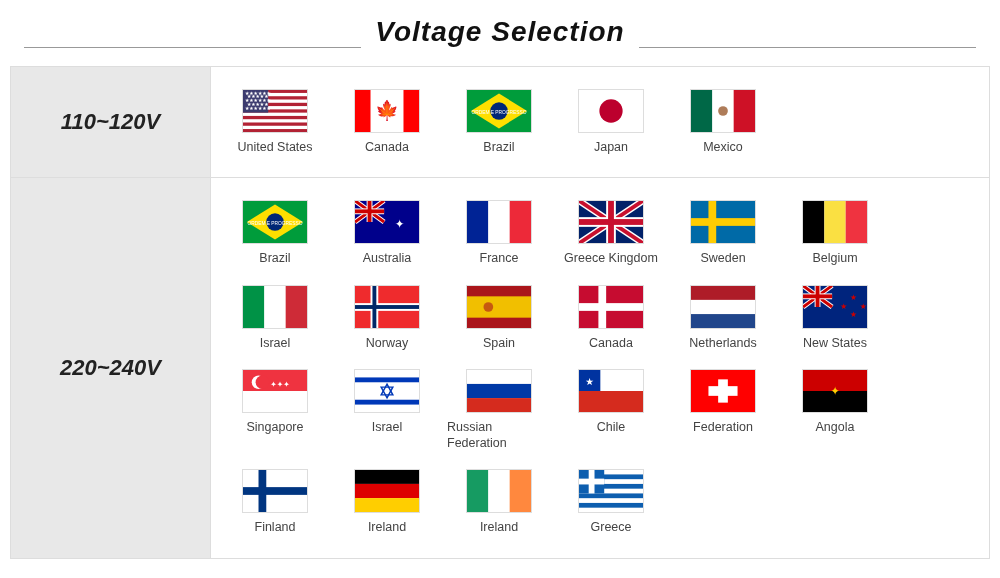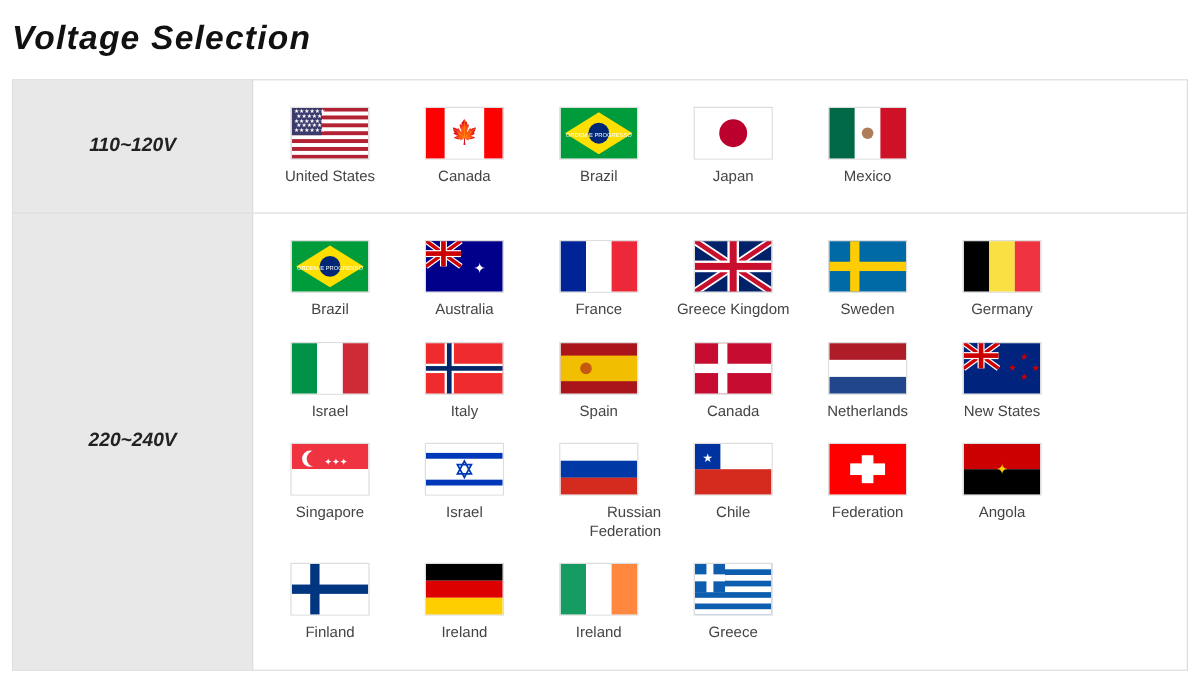--- a/index.html
+++ b/index.html
@@ -12,25 +12,24 @@
 
     .page-wrapper {
       width: 1000px;
       background: #fff;
       padding: 10px 10px 20px 10px;
     }
 
     
     .title-row {
       display: flex;
-      align-items: flex-start;
+      align-items: flex-end;
       justify-content: center;
       margin-bottom: 18px;
       margin-top: 6px;
-      flex-direction: column;
     }
     .title-line {
       flex: 1;
       height: 1px;
       background: #999;
       margin: 0 14px;
     }
     .page-title {
       font-size: 28px;
       font-weight: 900;
@@ -44,21 +43,21 @@
     .voltage-table {
       width: 100%;
       border-collapse: collapse;
     }
 
     .voltage-label-cell {
       background: #e8e8e8;
       width: 200px;
       text-align: center;
       vertical-align: middle;
-      font-size: 16px;
+      font-size: 22px;
       font-weight: 900;
       font-style: italic;
       color: #222;
       border: 1px solid #ddd;
       padding: 20px 10px;
     }
 
     .voltage-content-cell {
       border: 1px solid #ddd;
       padding: 16px 10px;
@@ -89,21 +88,21 @@
       align-items: center;
       justify-content: center;
       border: 1px solid #ddd;
       overflow: hidden;
       flex-shrink: 0;
     }
 
     .country-name {
       font-size: 12.5px;
       color: #444;
-      text-align: right;
+      text-align: left;
       line-height: 1.3;
     }
 
     
     svg { display: block; }
   </style>
 </head>
 <body>
 
 <div class="page-wrapper">
@@ -257,21 +256,21 @@
                 <span class="country-name">Sweden</span>
               </div>
               <div class="country-item">
                 <div class="flag-box">
                   <svg xmlns="http://www.w3.org/2000/svg" viewBox="0 0 66 44" width="66" height="44">
       <rect width="22" height="44" fill="#000"></rect>
       <rect x="22" width="22" height="44" fill="#FAE042"></rect>
       <rect x="44" width="22" height="44" fill="#EF3340"></rect>
     </svg>
                 </div>
-                <span class="country-name">Germany</span>
+                <span class="country-name">Belgium</span>
               </div>
               <div class="country-item">
                 <div class="flag-box">
                   <svg xmlns="http://www.w3.org/2000/svg" viewBox="0 0 66 44" width="66" height="44">
       <rect width="22" height="44" fill="#009246"></rect>
       <rect x="22" width="22" height="44" fill="#fff"></rect>
       <rect x="44" width="22" height="44" fill="#CE2B37"></rect>
     </svg>
                 </div>
                 <span class="country-name">Israel</span>
@@ -279,21 +278,21 @@
               <div class="country-item">
                 <div class="flag-box">
                   <svg xmlns="http://www.w3.org/2000/svg" viewBox="0 0 66 44" width="66" height="44">
       <rect width="66" height="44" fill="#EF2B2D"></rect>
       <rect x="16" width="8" height="44" fill="#fff"></rect>
       <rect y="18" width="66" height="8" fill="#fff"></rect>
       <rect x="18" width="4" height="44" fill="#002868"></rect>
       <rect y="20" width="66" height="4" fill="#002868"></rect>
     </svg>
                 </div>
-                <span class="country-name">Italy</span>
+                <span class="country-name">Norway</span>
               </div>
               <div class="country-item">
                 <div class="flag-box">
                   <svg xmlns="http://www.w3.org/2000/svg" viewBox="0 0 66 44" width="66" height="44">
       <rect width="66" height="44" fill="#AA151B"></rect>
       <rect y="11" width="66" height="22" fill="#F1BF00"></rect>
       <circle cx="22" cy="22" r="5" fill="#AA151B" opacity="0.6"></circle>
     </svg>
                 </div>
                 <span class="country-name">Spain</span>

